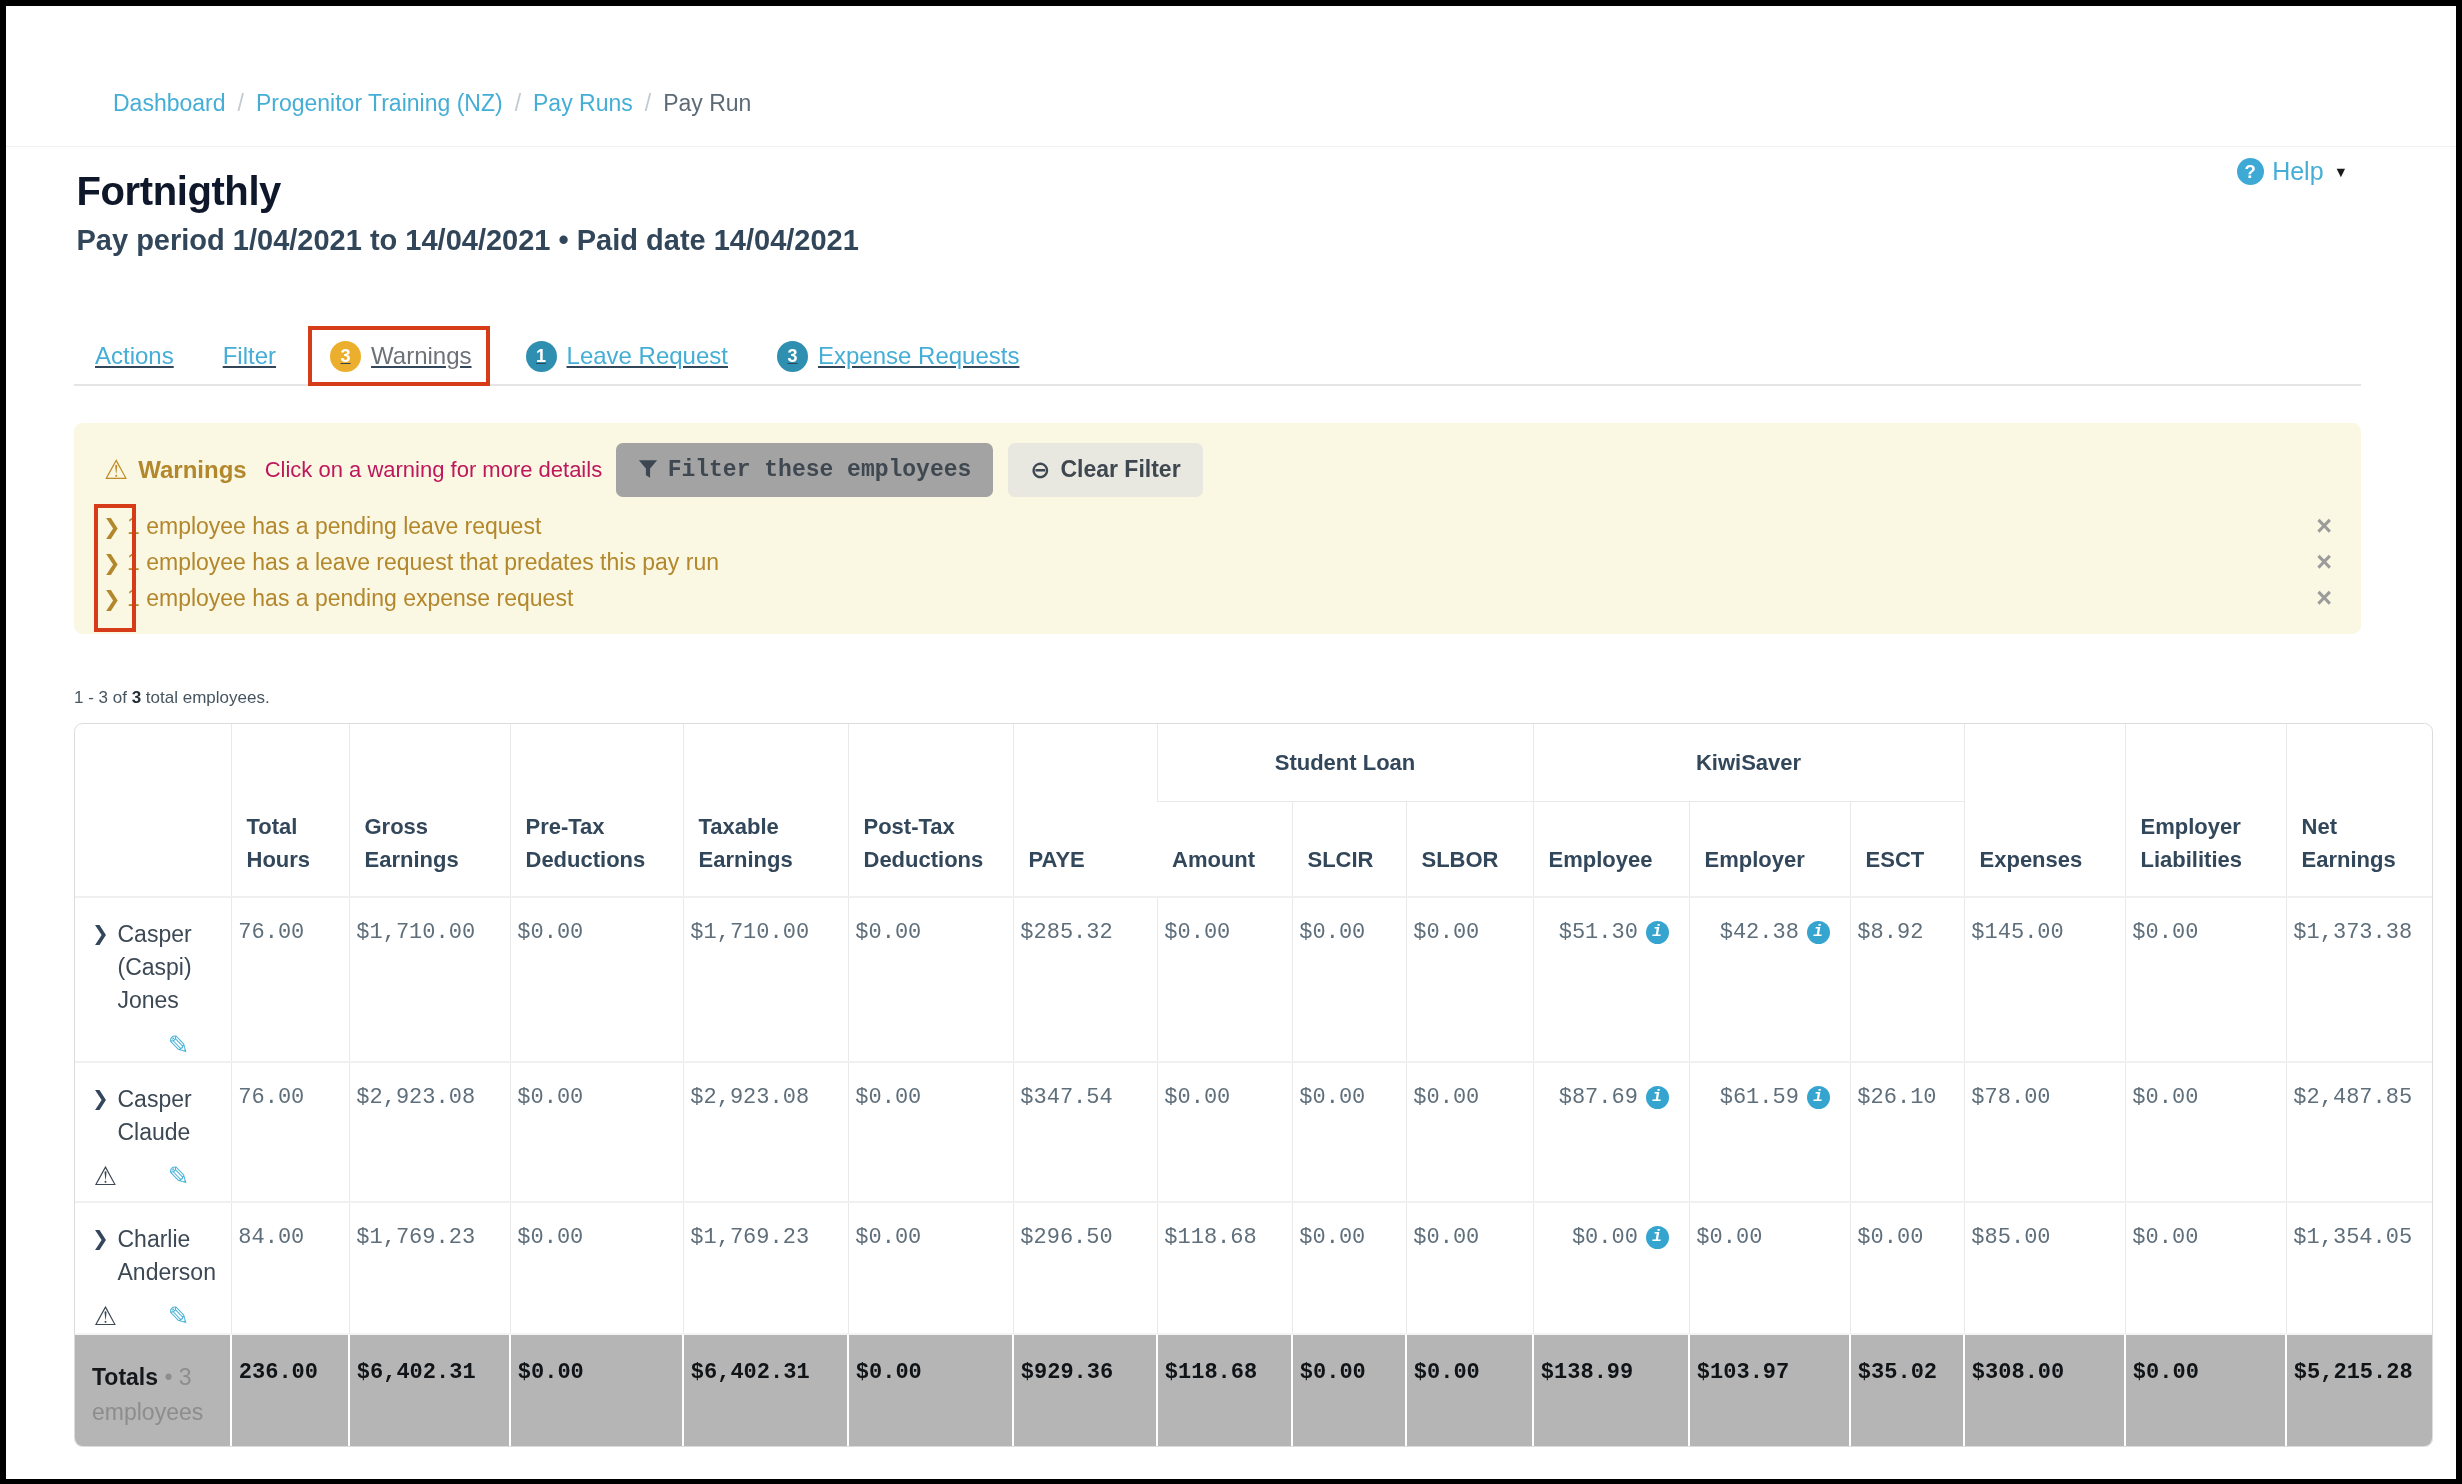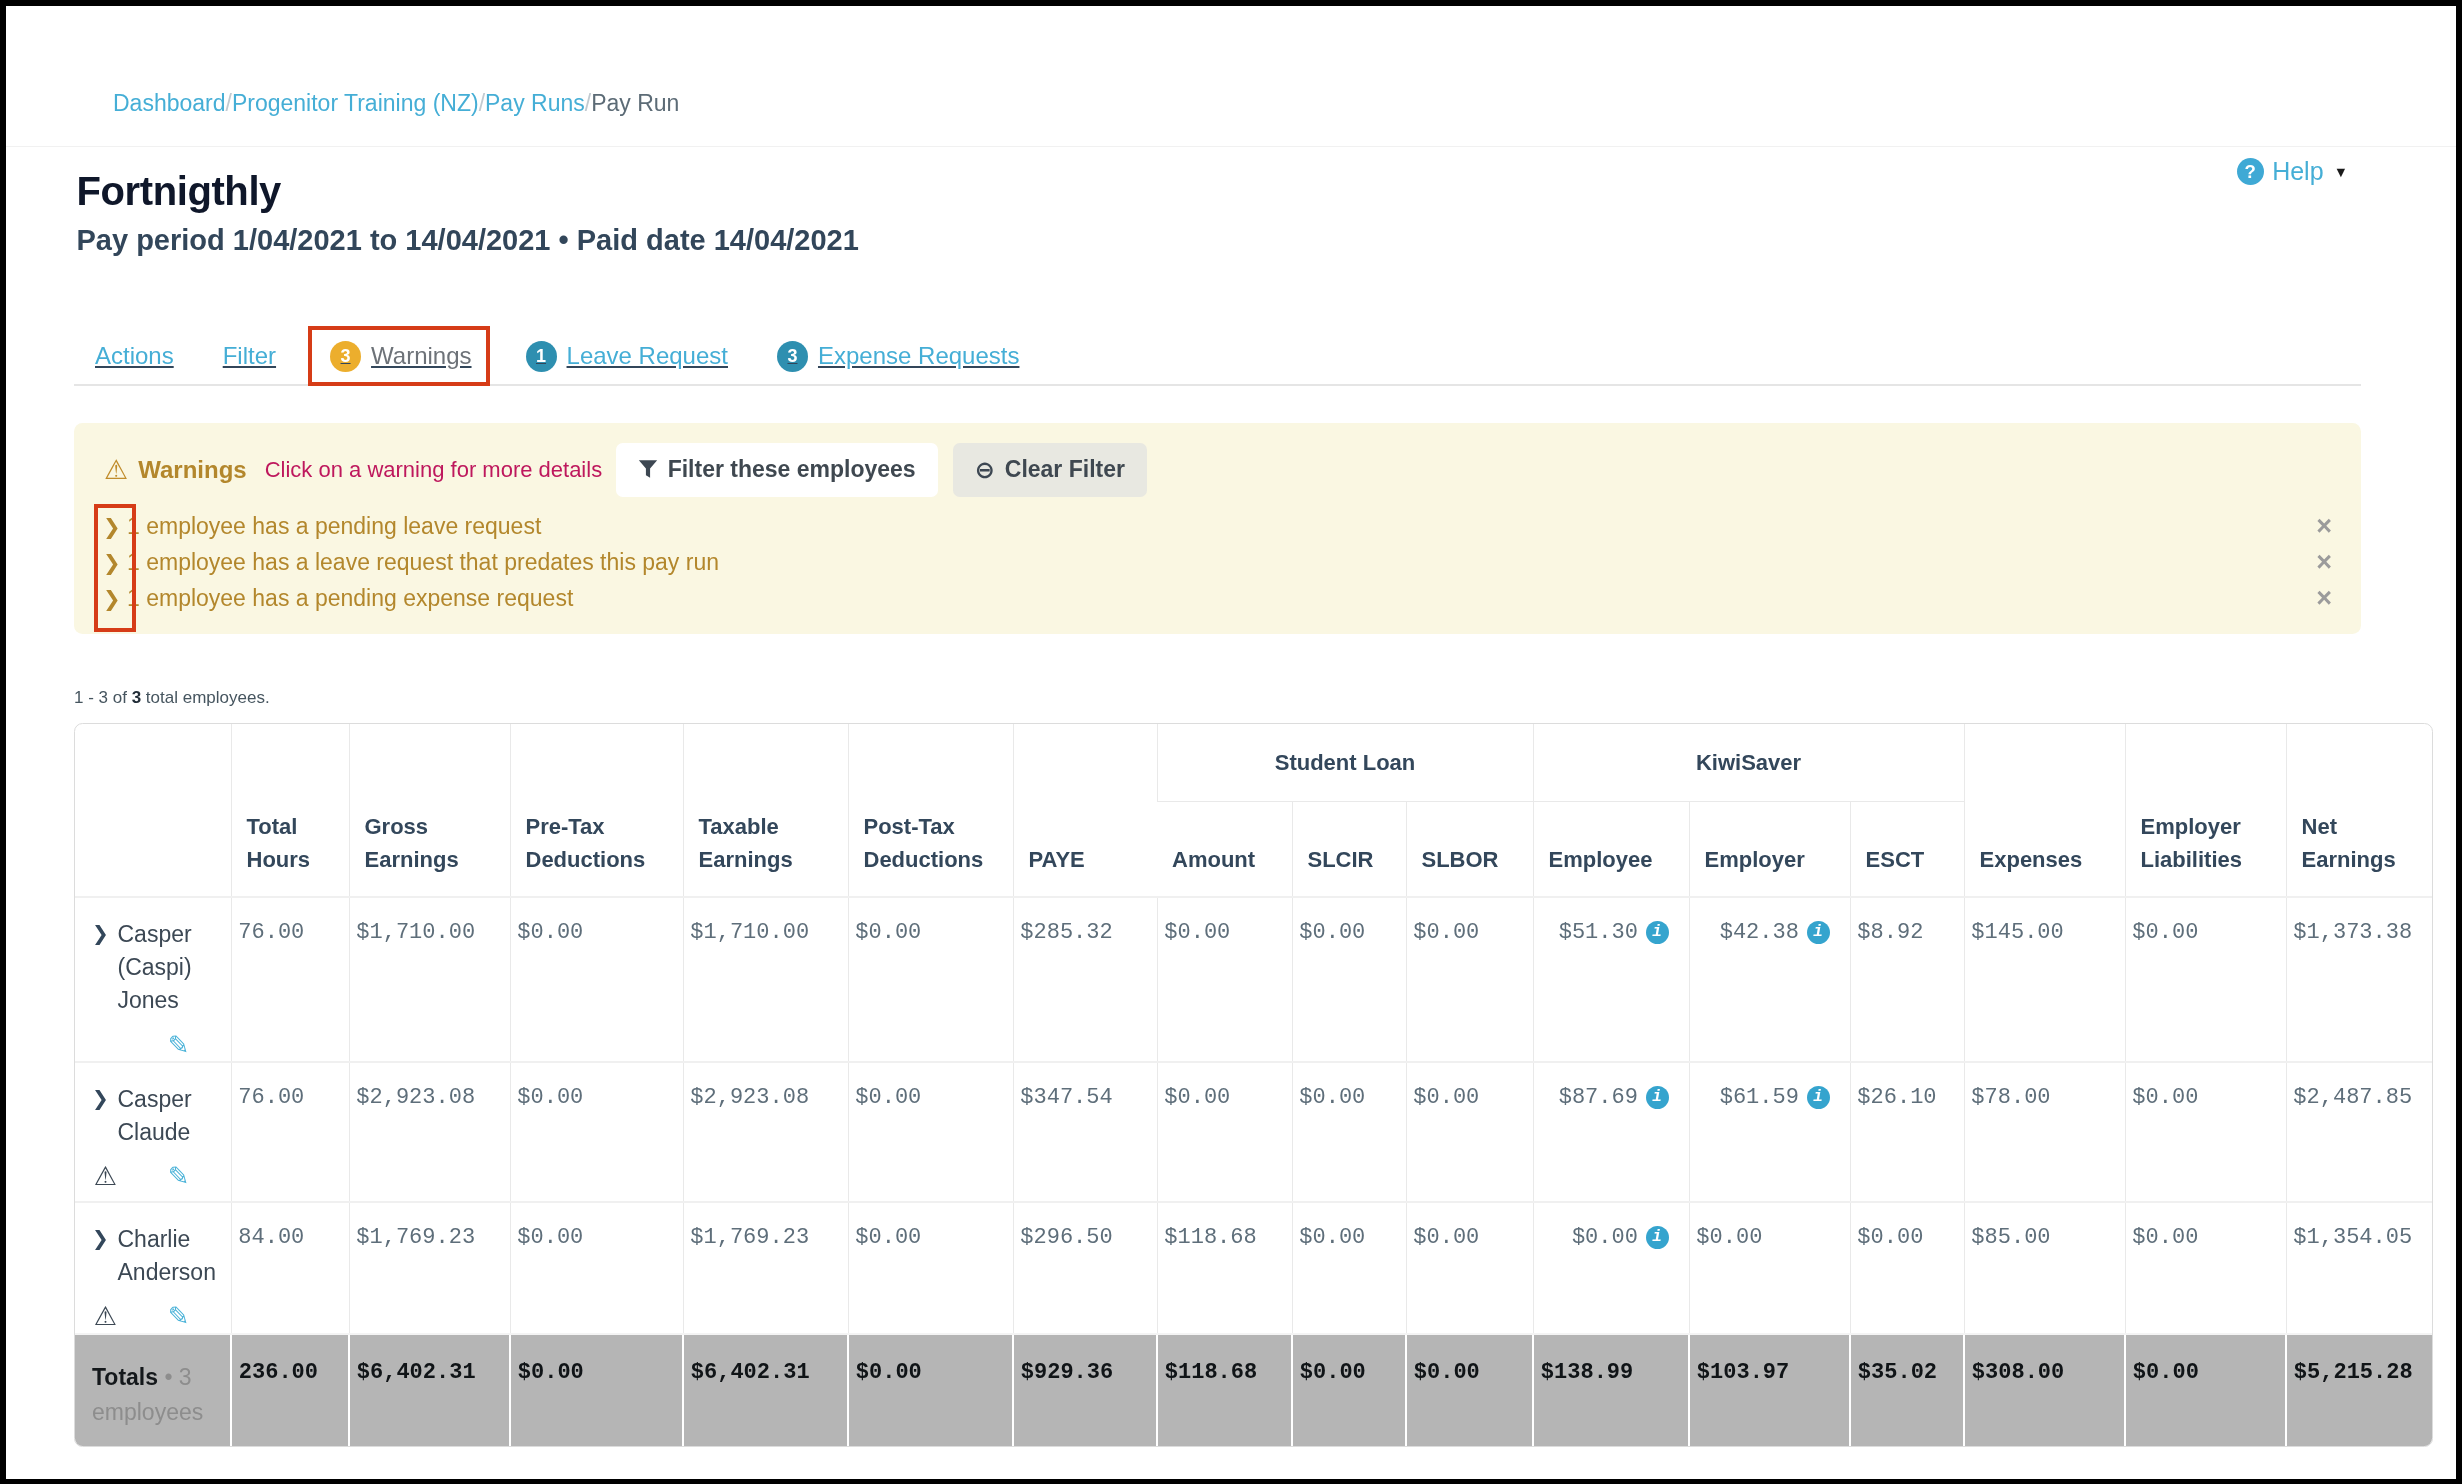--- a/index.html
+++ b/index.html
@@ -4,21 +4,21 @@
 <style>
   html,body{margin:0;padding:0;background:#888;}
   .frame{
     position:relative;width:2462px;height:1485px;box-sizing:border-box;
     border:6px solid #000;background:#fff;overflow:hidden;
     font-family:"Liberation Sans","DejaVu Sans",sans-serif;color:#32465a;
   }
   
   .topbar{height:141px;box-sizing:border-box;border-bottom:1.7px solid #f1f1f1;
     display:flex;align-items:flex-end;padding:0 0 29px 107px;}
-  .breadcrumb{font-size:23px;display:flex;gap:0;align-items:center;}
+  .breadcrumb{font-size:23px;display:flex;gap:12px;align-items:center;}
   .breadcrumb a{color:#45aed6;text-decoration:none;cursor:pointer;}
   .breadcrumb .sep{color:#c2cad0;}
   .breadcrumb .current{color:#5c6b76;}
   
   .help{position:absolute;top:151px;right:108px;display:flex;align-items:center;gap:8.5px;
     color:#45aed6;font-size:25px;cursor:pointer;}
   .help-q{width:27px;height:27px;border-radius:50%;background:#3fa9d5;color:#fff;
     font-weight:bold;font-size:18.6px;display:flex;align-items:center;justify-content:center;}
   .help .caret{color:#1b1b1b;font-size:14.4px;margin-left:1.7px;}
   
@@ -41,21 +41,21 @@
     background:#faf7e2;border-radius:8.5px;padding:20px 0 17px 0;}
   .annotation-box2{position:absolute;left:20px;top:81px;width:34px;height:120px;
     border:4.2px solid #d63c17;pointer-events:none;}
   .wp-header{display:flex;align-items:center;padding:0 30px;height:54px;}
   .wp-warn-icon{color:#c08c2b;font-size:27px;font-weight:700;}
   .wp-title{margin-left:10px;font-size:24px;font-weight:700;color:#b3872c;}
   .wp-sub{margin-left:18px;font-size:22px;color:#be185d;}
   .btn{display:flex;align-items:center;gap:10px;height:54px;border:none;border-radius:6.8px;
     padding:0 22px;font-size:23px;font-weight:600;color:#3f4850;cursor:pointer;
     font-family:inherit;}
-  .btn.light{background:#ffffff;margin-left:13.5px;}
+  .btn.light{background:#a3a3a3;margin-left:13.5px;font-family:Liberation Mono, monospace;}
   .btn.gray{background:#e8e8e1;margin-left:15px;}
   .clear-glyph{font-size:24px;color:#3d4752;line-height:1;}
   .wp-items{margin-top:12px;}
   .wp-item{display:flex;align-items:center;height:36px;padding-left:29px;cursor:pointer;}
   .wp-chevron{color:#b3872c;font-weight:700;font-size:21px;width:24px;}
   .wp-text{color:#b3872c;font-size:23px;}
   .wp-close{margin-left:auto;margin-right:29px;color:#9b9b9b;font-size:27px;font-weight:600;cursor:pointer;}
   
   .summary{margin-top:54px;font-size:17px;color:#46555f;}
   .summary b{color:#222e38;}

